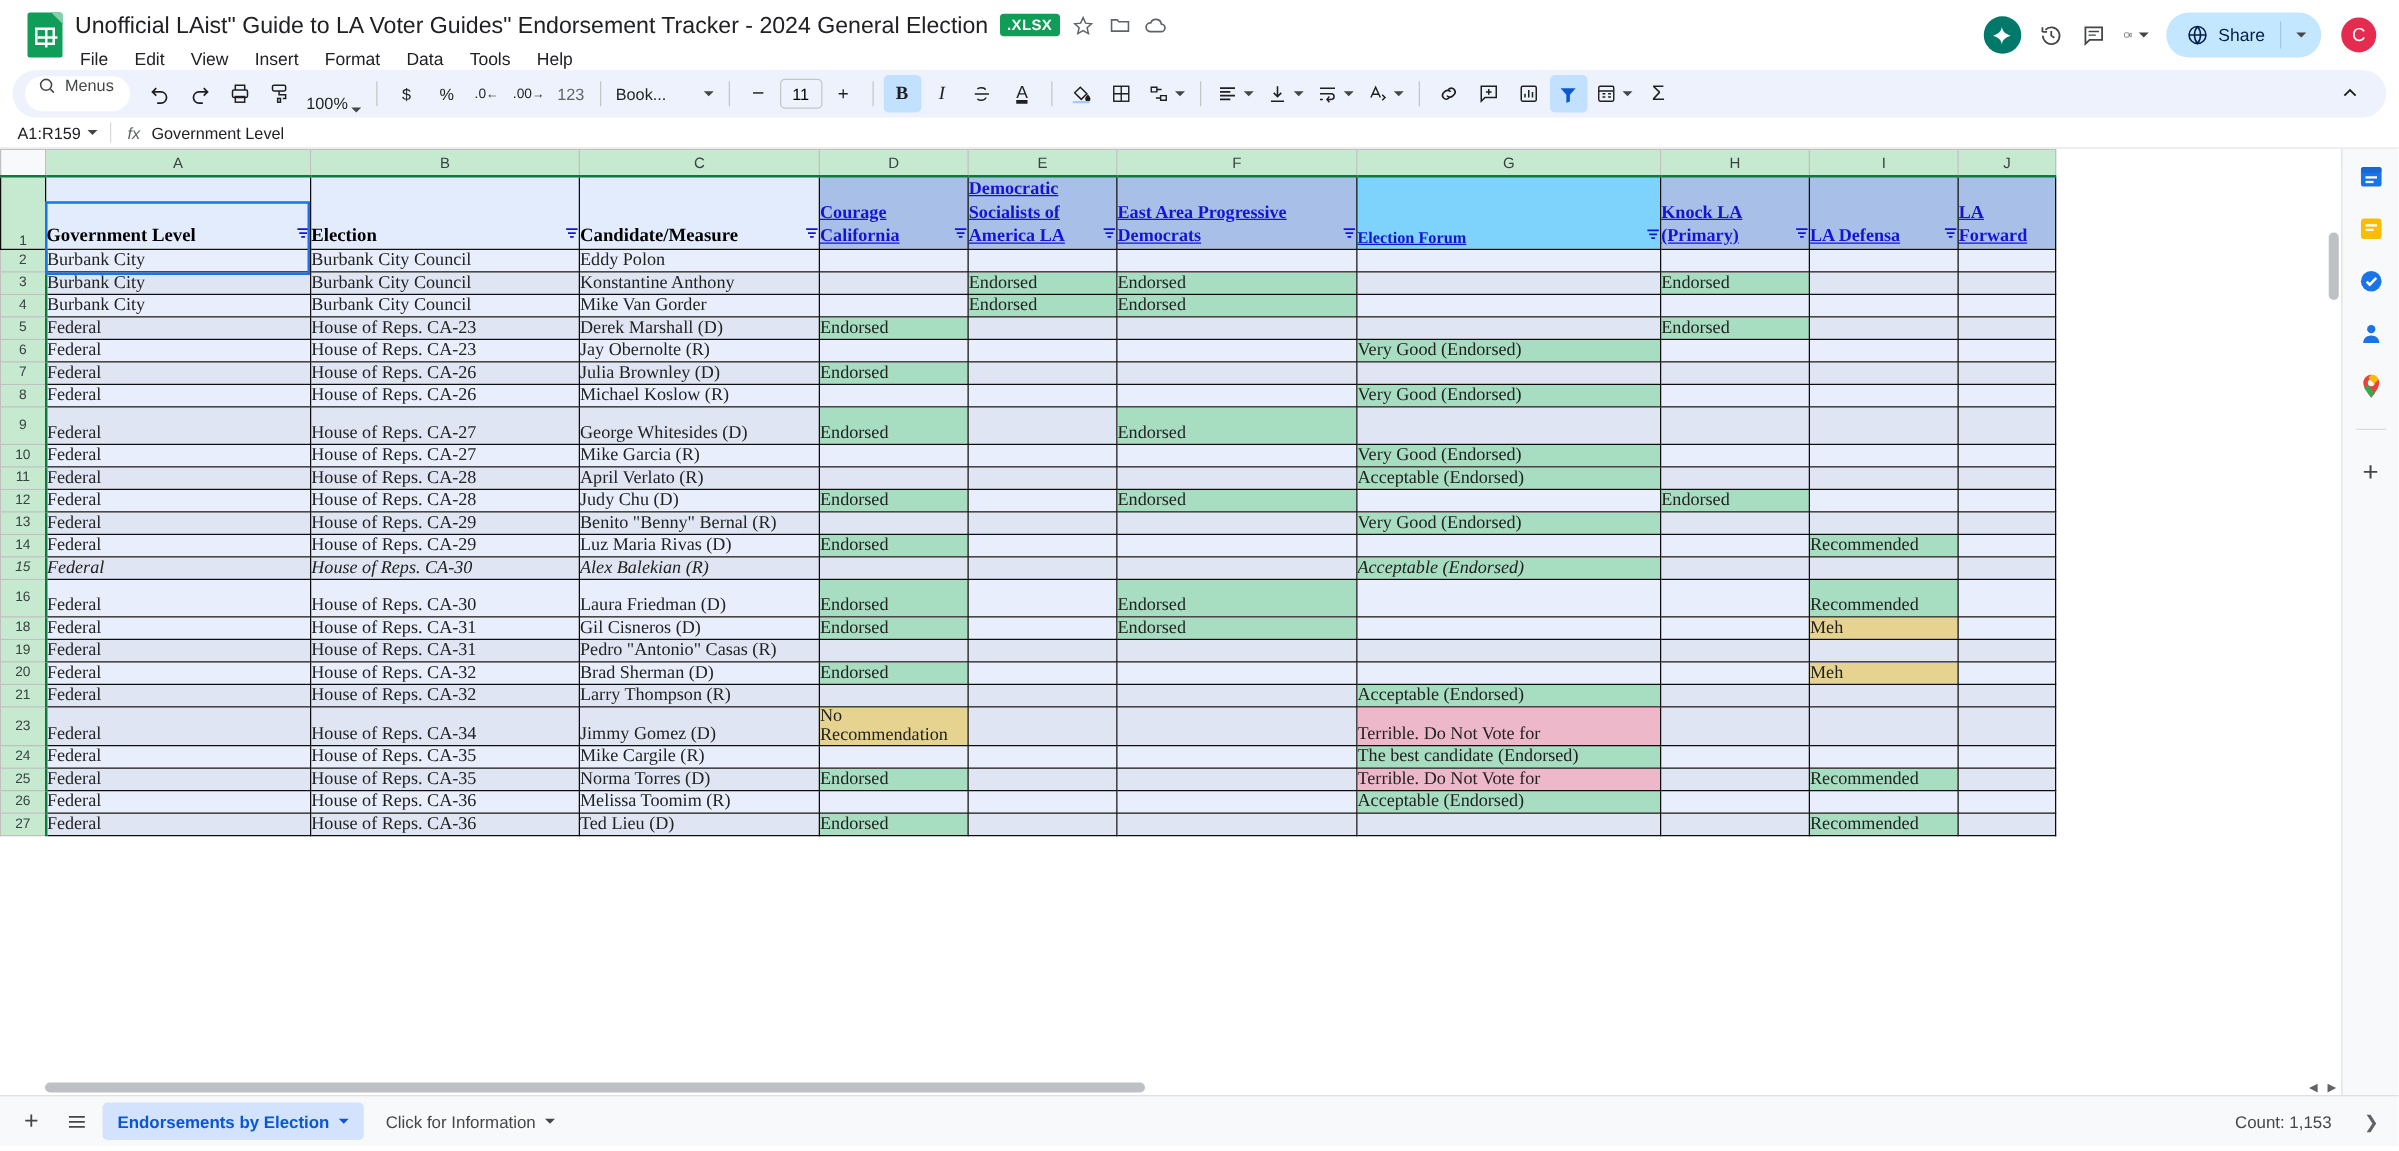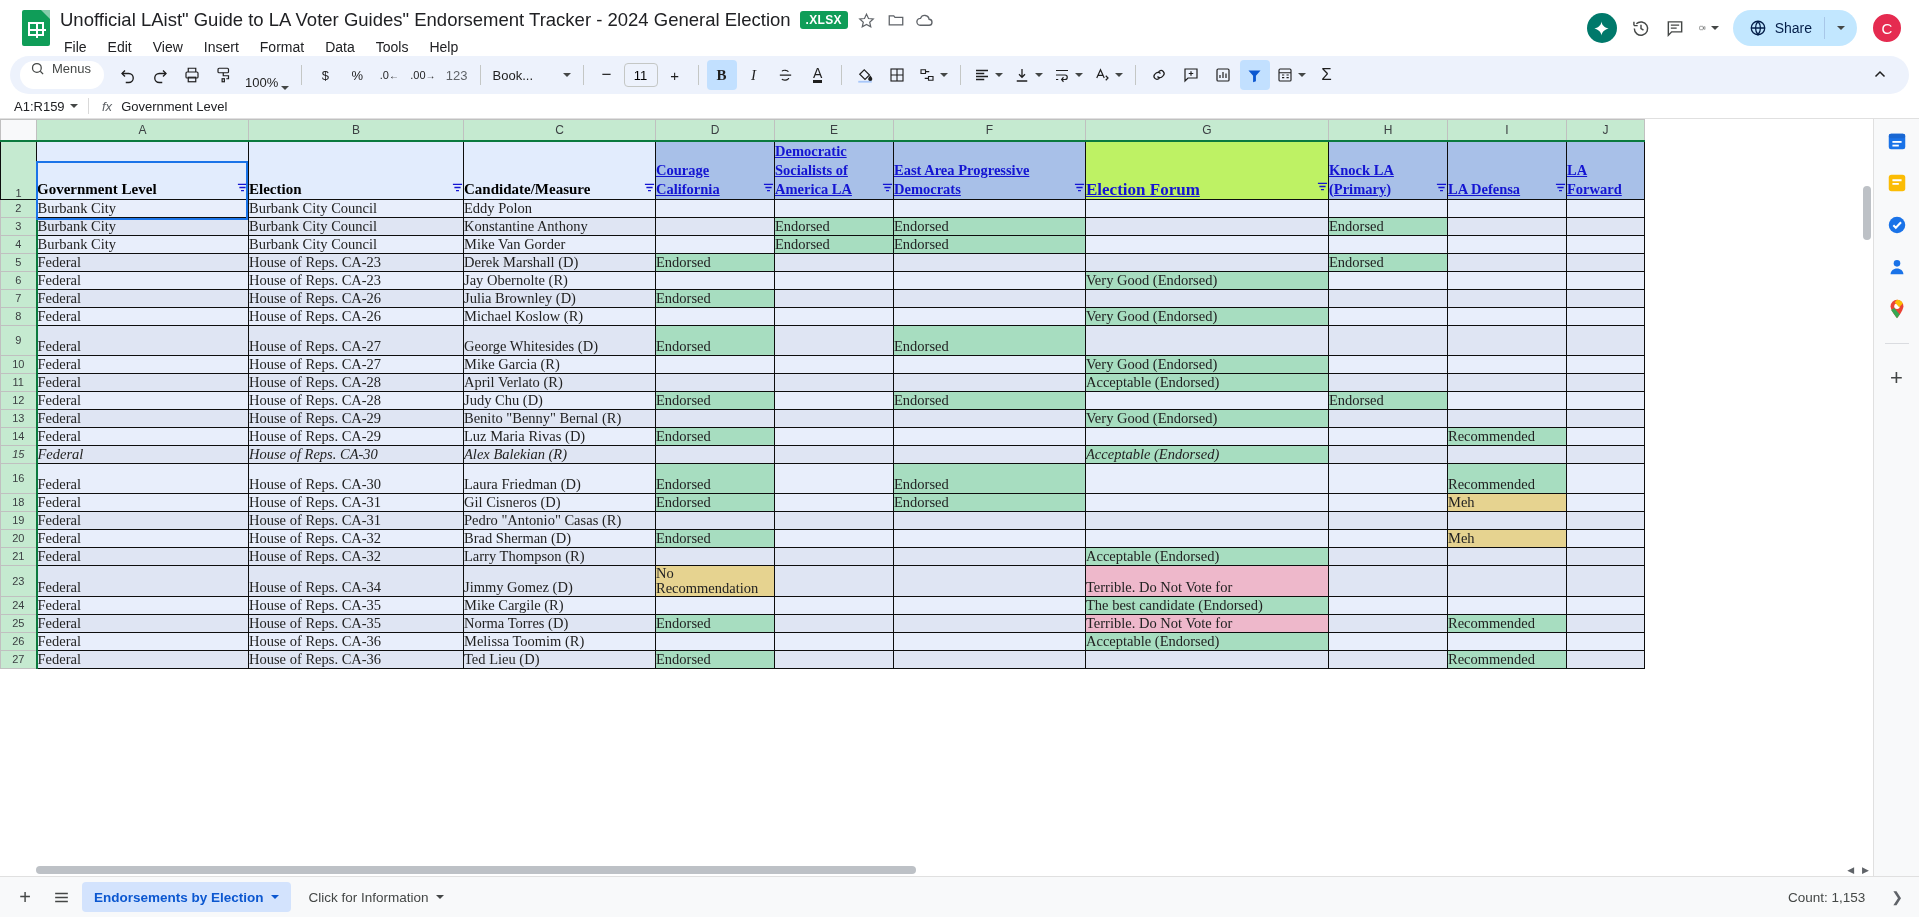--- a/index.html
+++ b/index.html
@@ -72,21 +72,21 @@
 
   td.cell { border:1px solid #0d0d0d; font-family:"Liberation Serif", serif; font-size:14.5px;
             color:#222; padding:1px 4px; vertical-align:bottom; overflow:hidden; white-space:nowrap; }
   tr.r-even td.cell { background:#e8eefb; }
   tr.r-odd  td.cell { background:#dfe5f3; }
 
   
   tr.hdr td { vertical-align:bottom; height:56px; border:1px solid #0d0d0d; }
   td.h-plain { background:#e2ecfd; font-family:"Liberation Serif", serif; font-weight:bold; font-size:15px; color:#000; padding:2px 5px; }
   td.h-blue  { background:#a8c0e8; font-family:"Liberation Serif", serif; font-weight:bold; font-size:14.5px; color:#1414d2; padding:2px 5px; }
-  td.h-rose  { background:#bef264; font-family:"Liberation Serif", serif; font-weight:bold; font-size:17px; color:#1414d2; padding:2px 5px; }
+  td.h-rose  { background:#7dd3fc; font-family:"Liberation Serif", serif; font-weight:bold; font-size:13px; color:#1414d2; padding:2px 5px; }
   td.h-blue .ln, td.h-rose .ln, td.h-plain .ln { display:block; line-height:19px; }
   td.h-blue .ln, td.h-rose .ln { text-decoration:underline; }
   .hcellinner { display:flex; align-items:flex-end; justify-content:space-between; gap:16px; height:100%;font-family:Liberation Serif, serif; }
   .filterico { flex:0 0 auto; width:11px; height:11px; margin-bottom:2px; }
 
   .c-green  { background:#a7ddc0 !important; color:#154a2b; }
   .c-pink   { background:#eeb8cb !important; color:#7a1b3a; }
   .c-yellow { background:#e6d390 !important; color:#6b5412; }
   .c-wrap { white-space:normal !important; line-height:15px; vertical-align:top !important; padding-top:1px;}
 

